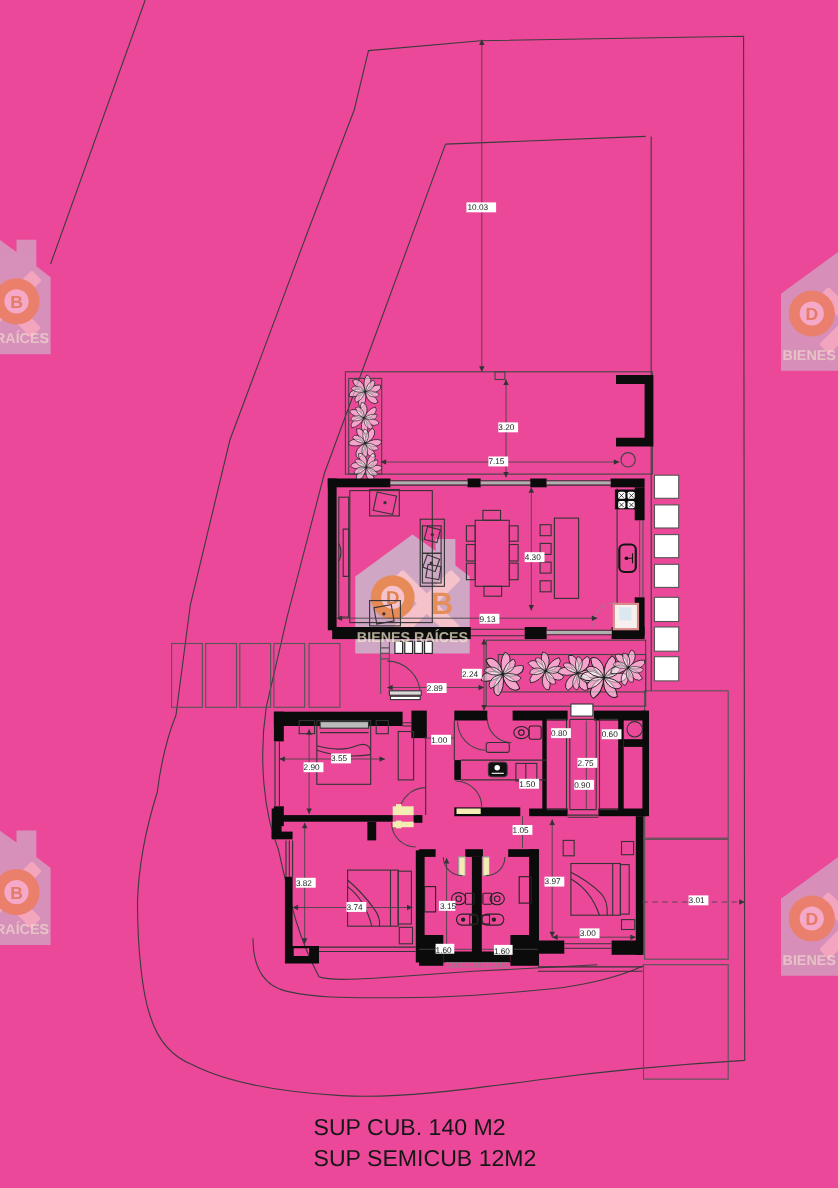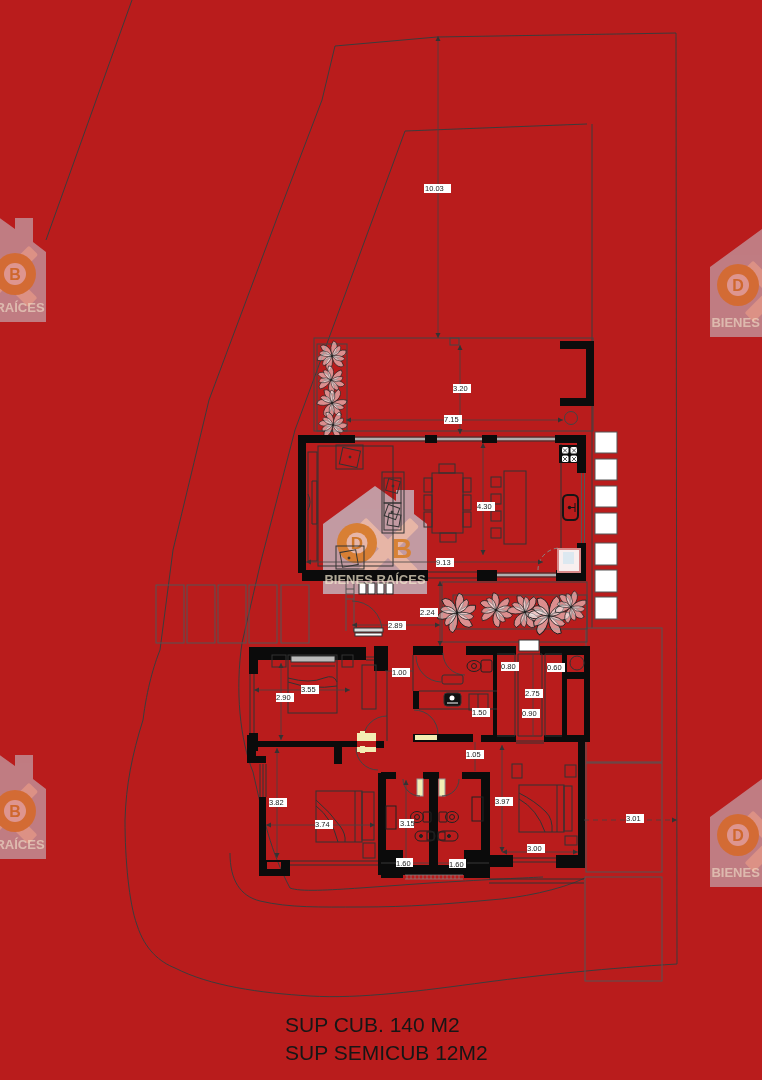--- a/index.html
+++ b/index.html
@@ -1,16 +1,16 @@
 <!DOCTYPE html>
 <html><head>
 <meta charset="utf-8">
 <style>
 html,body{margin:0;padding:0;background:#ffffff;}
-#page{position:relative;width:762px;height:1080px;background:#b91c1c;overflow:hidden;font-family:"Liberation Sans",sans-serif;}
+#page{position:relative;width:762px;height:1080px;background:#ec4899;overflow:hidden;font-family:"Liberation Sans",sans-serif;}
 svg{position:absolute;left:0;top:0;}
 .dim{font-family:"Liberation Sans",sans-serif;font-size:7.5px;fill:#222;}
 .big{font-family:"Liberation Sans",sans-serif;font-size:21px;fill:#161616;}
 </style>
 </head>
 <body>
 <div id="page">
 <svg width="762" height="1080" viewBox="0 0 762 1080">
 <defs>
 <g id="petal">

